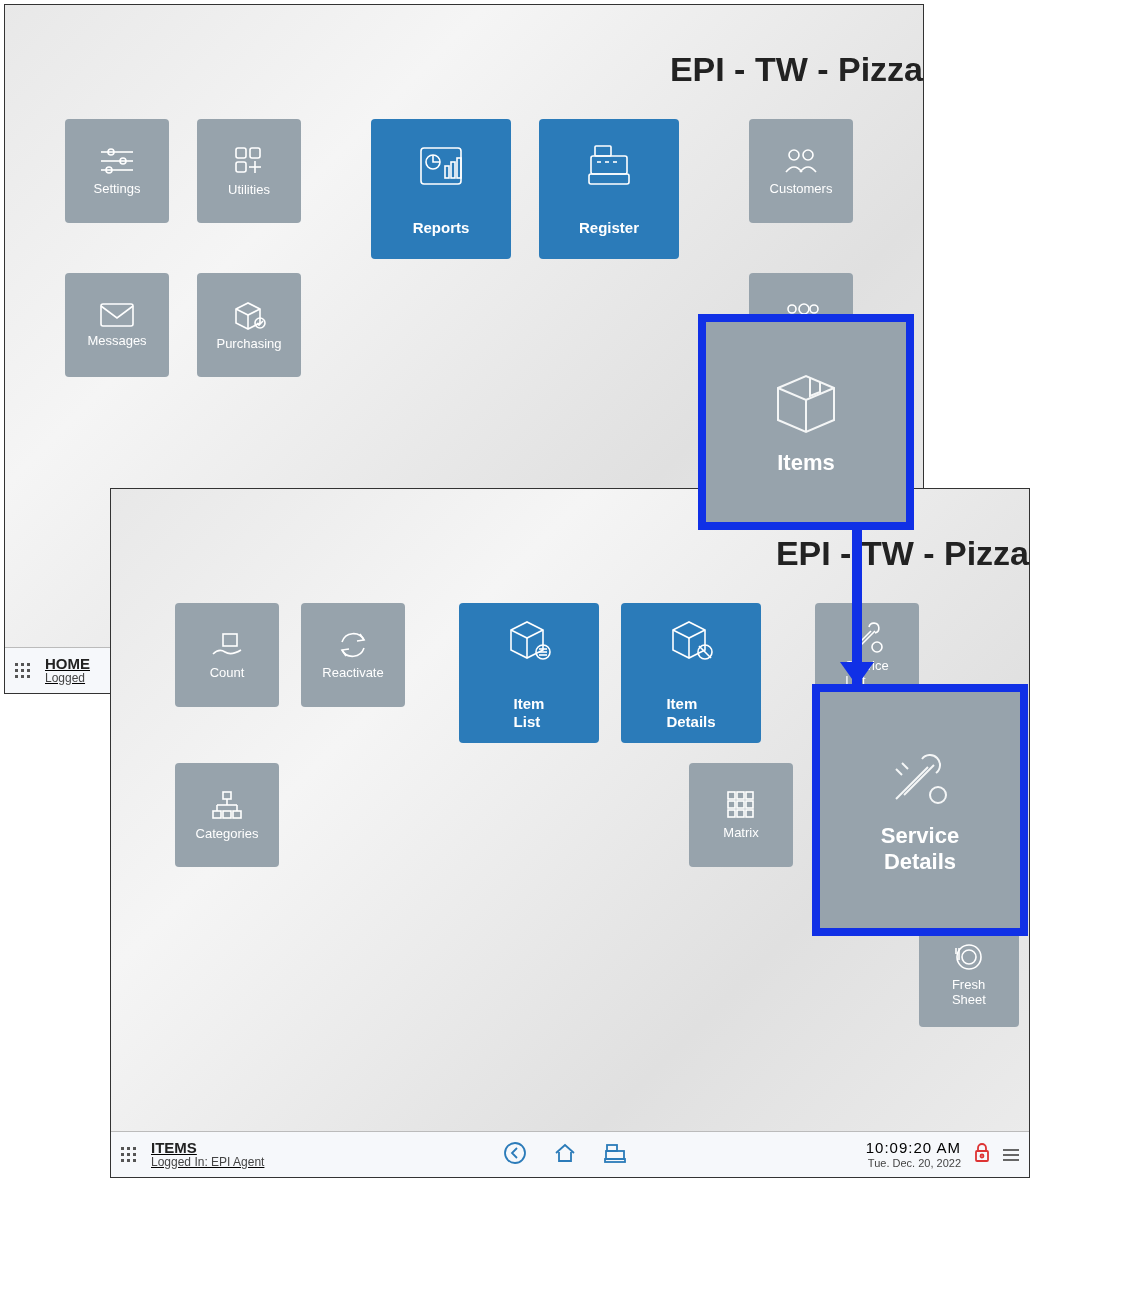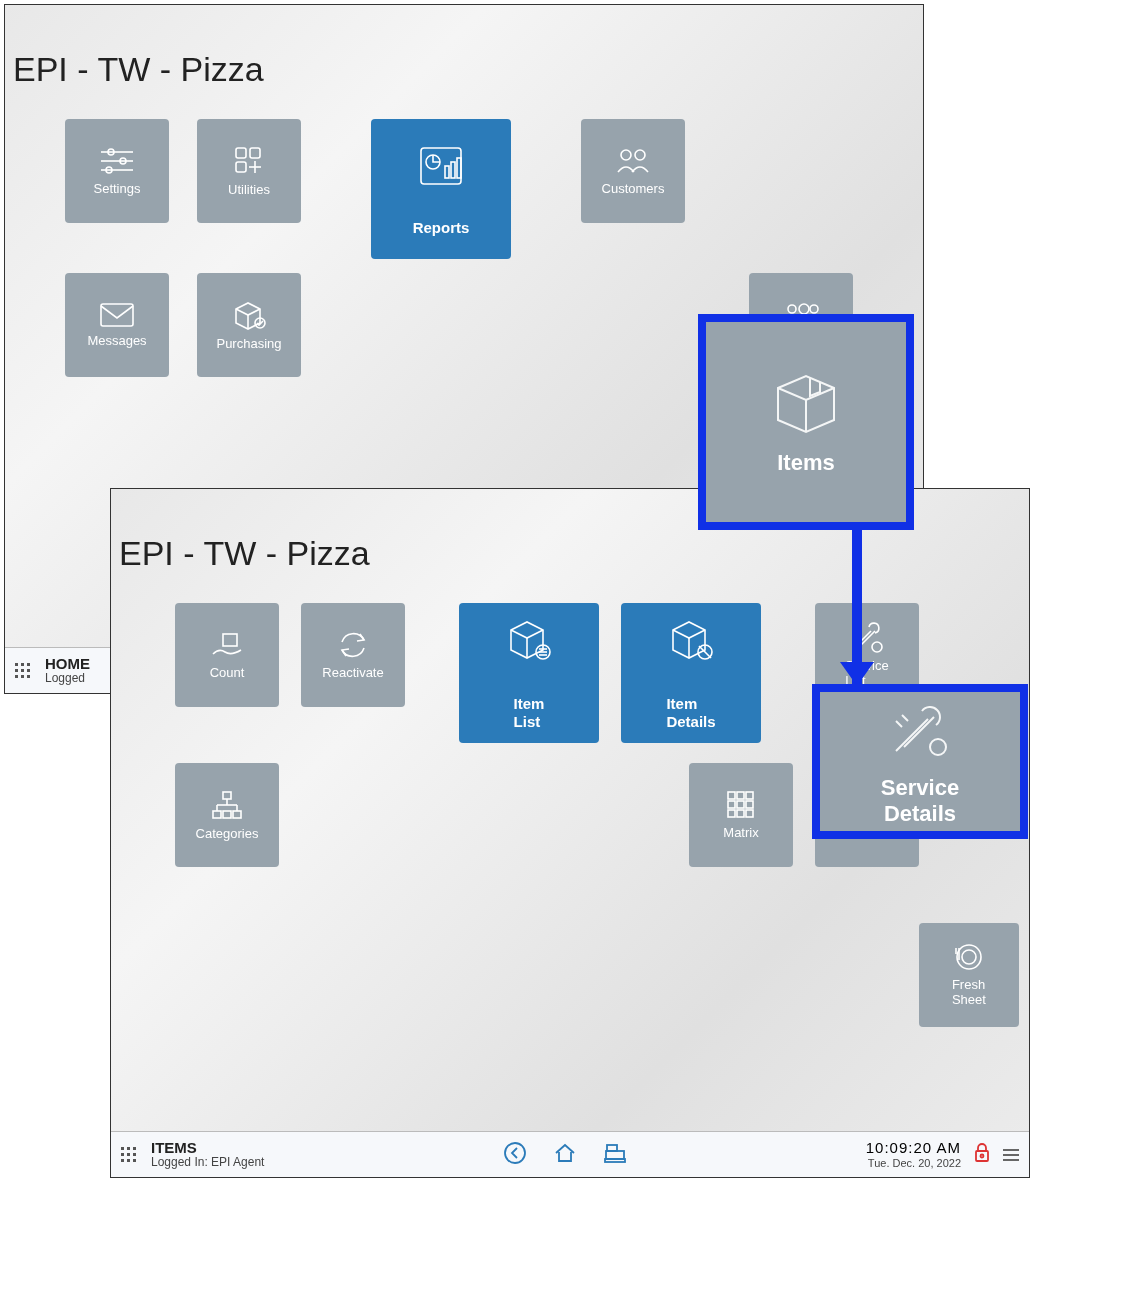--- a/index.html
+++ b/index.html
@@ -15,25 +15,25 @@
     position: absolute;
     background: linear-gradient(135deg, #e8e8e8 0%, #f5f5f5 30%, #e0e0e0 70%, #ececec 100%);
     border: 1px solid #333;
     display: flex;
     flex-direction: column;
   }
   .win1 { left: 4px; top: 4px; width: 920px; height: 690px; }
   .win2 { left: 110px; top: 488px; width: 920px; height: 690px; }
 
   .title {
-    text-align: left;
+    text-align: right;
     font-size: 34px;
-    font-weight: normal;
+    font-weight: bold;
     color: #222;
-    padding: 45px 0 30px 8px;
+    padding: 45px 0 30px 0;
   }
   .grid-area {
     flex: 1;
     display: flex;
     flex-direction: column;
     padding: 0 10px 10px 60px;
     gap: 14px;
   }
   .row { display: flex; gap: 28px; }
   .tile {
@@ -62,21 +62,21 @@
     align-items: center;
     padding: 0 10px;
     gap: 14px;
   }
   .grip {
     width: 16px; height: 16px;
     display: grid; grid-template-columns: repeat(3, 3px); grid-template-rows: repeat(3, 3px);
     gap: 3px;
   }
   .grip span { background: #555; width: 3px; height: 3px; }
-  .sb-left { display: flex; flex-direction: column; line-height: 1.1; }
+  .sb-left { display: flex; flex-direction: column; line-height: 1.1; text-decoration: underline; }
   .sb-left .big { font-weight: bold; font-size: 15px; color: #222; }
   .sb-left .small { font-size: 12px; color: #444; }
   .sb-center { flex: 1; display: flex; justify-content: center; gap: 26px; }
   .sb-center svg { stroke: #2b7bb9; fill: none; stroke-width: 1.8; }
   .sb-right { display: flex; align-items: center; gap: 12px; }
   .clock { text-align: right; line-height: 1.1; }
   .clock .t { font-weight: normal; font-size: 15px; letter-spacing: 1px; }
   .clock .d { font-size: 11px; color: #444; }
   .lock svg { stroke: #d33; fill: none; stroke-width: 1.8; }
   .hamb { display: flex; flex-direction: column; gap: 3px; }
@@ -87,21 +87,21 @@
     position: absolute;
     background: #97a3ac;
     border: 8px solid #1030e6;
     color: #fff;
     display: flex; flex-direction: column; align-items: center; justify-content: center;
     font-size: 22px; font-weight: bold; text-align: center;
     cursor: pointer;
   }
   .callout svg { fill: none; stroke: #fff; stroke-width: 2; opacity: 0.9; }
   .co1 { left: 698px; top: 314px; width: 216px; height: 216px; }
-  .co2 { left: 812px; top: 684px; width: 216px; height: 155px; }
+  .co2 { left: 812px; top: 684px; width: 216px; height: 252px; }
   .arrow {
     position: absolute;
     left: 852px; top: 530px;
     width: 10px; height: 154px;
     background: #1030e6;
   }
   .arrow::after {
     content: '';
     position: absolute;
     left: -12px; bottom: -2px;
@@ -147,20 +147,31 @@
       <div class="tile big blue">
         <svg width="52" height="48">
             <rect x="6" y="6" width="40" height="36" rx="3"></rect>
             <circle cx="18" cy="20" r="7"></circle>
             <path d="M18 13 v7 h7"></path>
             <rect x="30" y="24" width="4" height="12"></rect>
             <rect x="36" y="20" width="4" height="16"></rect>
             <rect x="42" y="16" width="4" height="20"></rect>
           </svg>
         <span class="lbl">Reports</span>
+      </div>
+      <div class="tile big blue">
+        <svg width="52" height="48">
+            <rect x="12" y="4" width="16" height="10" rx="1"></rect>
+            <rect x="8" y="14" width="36" height="18" rx="2"></rect>
+            <rect x="6" y="32" width="40" height="10" rx="2"></rect>
+            <line x1="14" y1="20" x2="18" y2="20"></line>
+            <line x1="22" y1="20" x2="26" y2="20"></line>
+            <line x1="30" y1="20" x2="34" y2="20"></line>
+          </svg>
+        <span class="lbl">Register</span>
       </div>
       <div style="width:14px"></div>
       <div class="tile">
         <svg width="38" height="30">
             <circle cx="12" cy="9" r="5"></circle>
             <circle cx="26" cy="9" r="5"></circle>
             <path d="M4 26 q8 -10 16 0"></path>
             <path d="M18 26 q8 -10 16 0"></path>
           </svg>
         <span class="lbl">Customers</span>

